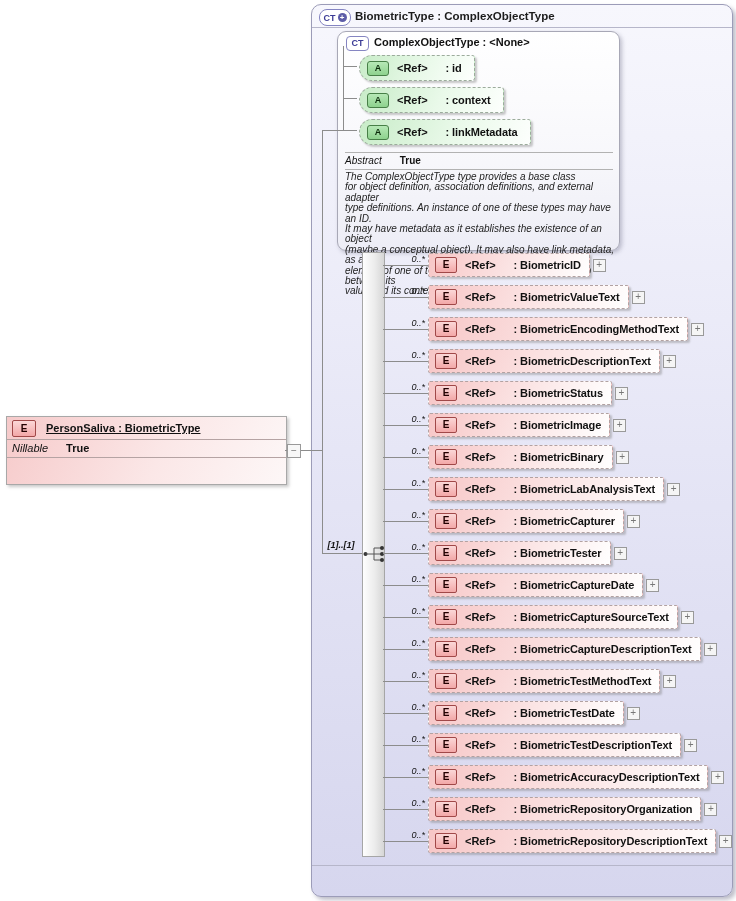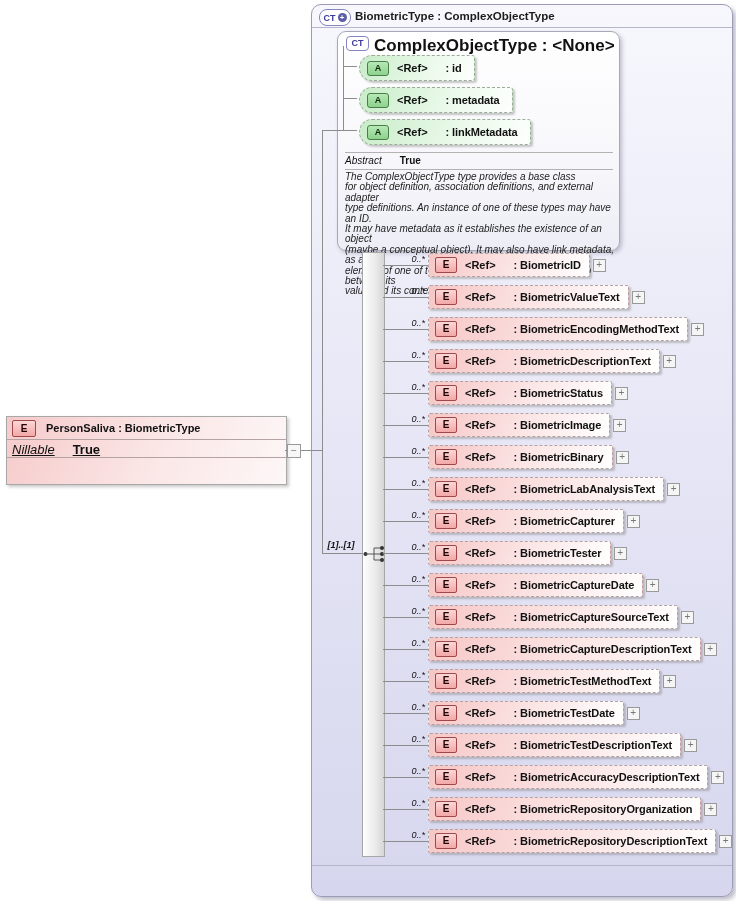--- a/index.html
+++ b/index.html
@@ -20,21 +20,21 @@
   .hsep{position:absolute;left:0;right:0;height:1px;background:#b6b6ca;}
 
   
   .inner{position:absolute;left:25px;top:26px;width:281px;height:218px;
          border:1px solid #a8a8b6;border-radius:9px;
          background:linear-gradient(to bottom,#ffffff 0%,#f7f7fb 60%,#ededf6 100%);
          box-shadow:2px 2px 4px rgba(110,110,135,.4);}
   .ct-badge{position:absolute;left:8px;top:4px;width:21px;height:13px;border:1px solid #8585c2;
             border-radius:4px;background:#fff;font-size:9px;font-weight:bold;color:#3c3c96;
             text-align:center;line-height:13px;}
-  .inner-title{position:absolute;left:36px;top:4px;font-size:17px;font-weight:bold;}
+  .inner-title{position:absolute;left:36px;top:4px;font-size:11px;font-weight:bold;}
 
   .attr-row{position:absolute;left:21px;top:calc(23px + var(--i)*32px);height:26px;display:flex;align-items:center;}
   .attr-box{display:inline-flex;align-items:center;height:24px;border:1px dashed #9cab9c;
             border-radius:13px 3px 3px 13px;
             background:linear-gradient(115deg,#c8ecc8 0%,#e9f9e9 55%,#fdfffd 100%);
             box-shadow:2px 2px 2px rgba(120,120,120,.4);padding:0 12px 0 7px;}
   .a-badge{width:20px;height:13px;border:1px solid #477f47;border-radius:3px;flex:none;
            background:linear-gradient(#b6e8b6,#8ed28e);font-size:9px;font-weight:bold;
            text-align:center;line-height:13px;color:#0a2a0a;margin-right:8px;}
   .ref{font-size:11px;font-weight:bold;margin-right:18px;white-space:nowrap;}
@@ -77,23 +77,23 @@
             font-size:10px;line-height:10px;text-align:center;margin-left:3px;}
 
   
   .left-box{position:absolute;left:6px;top:416px;width:279px;height:67px;border:1px solid #a8a8a8;
             background:linear-gradient(115deg,#f6caca 0%,#fbe7e7 55%,#fdf7f7 100%);
             box-shadow:2px 2px 3px rgba(120,120,120,.4);}
   .lb-header{position:absolute;left:0;top:0;height:22px;display:flex;align-items:center;padding-left:5px;}
   .lb-ebadge{width:22px;height:15px;border:1px solid #a04848;border-radius:2px;flex:none;
              background:linear-gradient(#fbd7d7,#f3a8a8);font-size:10px;font-weight:bold;
              text-align:center;line-height:15px;color:#200;margin-right:10px;}
-  .lb-title{font-size:11px;font-weight:bold;white-space:nowrap;}
+  .lb-title{font-size:11px;font-weight:bold;white-space:nowrap;text-decoration:underline;}
   .lb-sep{position:absolute;left:0;right:0;height:1px;background:#b5a3a3;}
-  .lb-facet{position:absolute;left:5px;top:25px;display:flex;font-size:13px;text-decoration:underline;}
+  .lb-facet{position:absolute;left:5px;top:25px;display:flex;font-size:11px;}
   .lb-desc{position:absolute;left:5px;top:43px;width:268px;font-size:8.2px;font-style:italic;
            color:#222;line-height:10.3px;}
   .minus-box{position:absolute;left:287px;top:444px;width:12px;height:12px;border:1px solid #999;
              background:#f7f7f7;color:#777;font-size:10px;line-height:11px;text-align:center;}
 </style>
 </head>
 <body>
 
 <div class="canvas">
 
@@ -113,21 +113,21 @@
         <span class="attr-box">
           <span class="a-badge">A</span>
           <span class="ref">&lt;Ref&gt;</span>
           <span class="tname">: id</span>
         </span>
       </div>
       <div class="attr-row" style="--i:1">
         <span class="attr-box">
           <span class="a-badge">A</span>
           <span class="ref">&lt;Ref&gt;</span>
-          <span class="tname">: metadata</span>
+          <span class="tname">: context</span>
         </span>
       </div>
       <div class="attr-row" style="--i:2">
         <span class="attr-box">
           <span class="a-badge">A</span>
           <span class="ref">&lt;Ref&gt;</span>
           <span class="tname">: linkMetadata</span>
         </span>
       </div>
 

